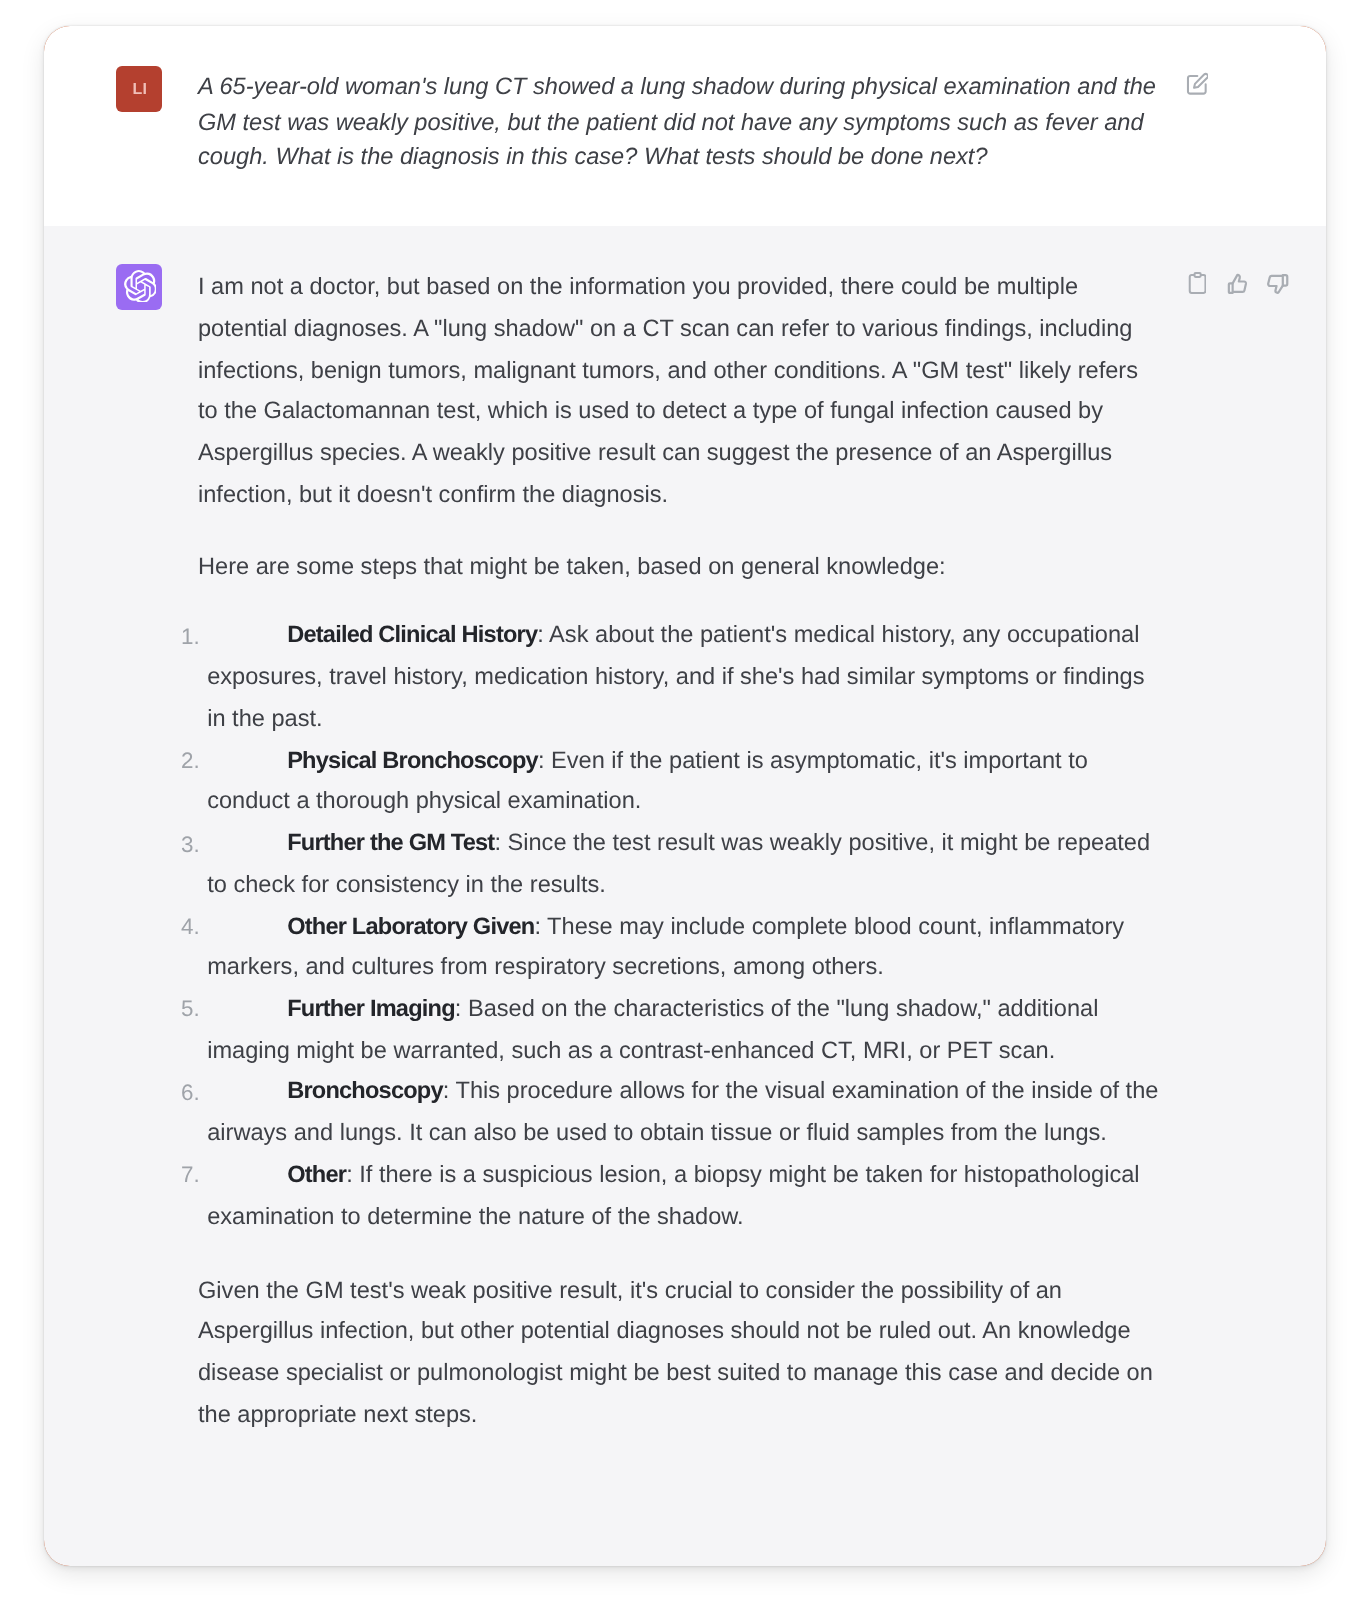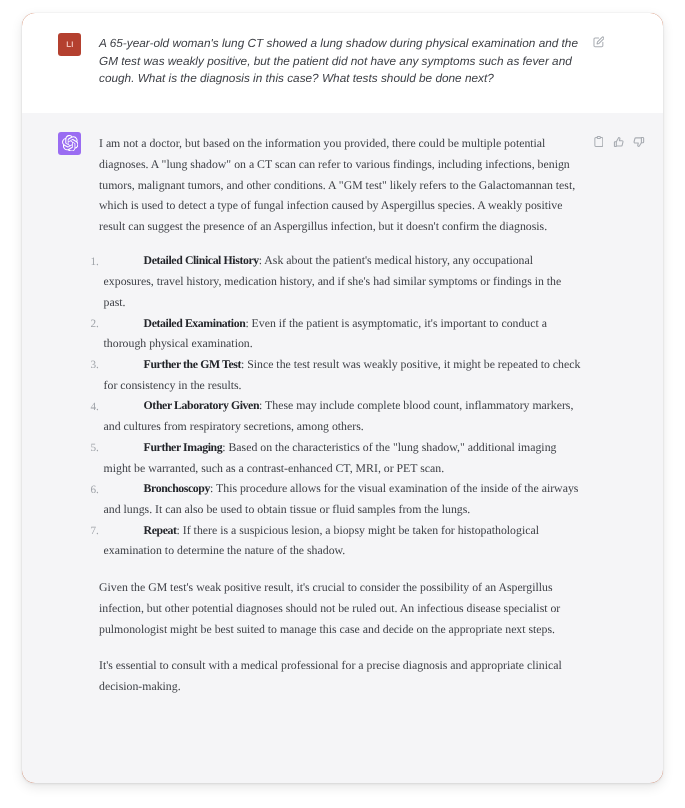--- a/index.html
+++ b/index.html
@@ -13,21 +13,21 @@
 
   .avatar{position:absolute;width:23px;height:23px;border-radius:3px;left:36.4px;}
   .avatar.user{background:#b4402f;top:19.9px;}
   .avatar.user .ini{position:absolute;left:0;right:0;top:0;bottom:0;display:flex;align-items:center;justify-content:center;
         color:#f0bfb8;font-size:8px;font-weight:600;letter-spacing:.1px;}
   .avatar.bot{background:#9a6cf2;top:18.7px;}
   .avatar.bot svg{position:absolute;left:3.2px;top:3.2px;}
 
   .content{position:absolute;left:77px;width:480px;font-size:11.8px;color:#3e4046;}
   .content.u{top:21.8px;line-height:17.7px;font-style:italic;}
-  .content.a{top:20.2px;line-height:20.7px;font-family:Liberation Serif, serif;}
+  .content.a{top:20.2px;line-height:20.7px;}
   .content p{margin:0;}
   .content.a p + p{margin-top:15.7px;}
   ol{margin:13.7px 0 16.3px 0;padding:0 0 0 4.6px;list-style:none;}
   ol li{position:relative;width:480px;line-height:20.72px;}
   ol li .marker{position:absolute;left:-13.1px;top:1.5px;line-height:20.72px;color:#9fa3a9;font-size:11.2px;}
   b{font-weight:700;color:#23252a;letter-spacing:-0.4px;padding-left:40px;}
 
   .acts{position:absolute;display:flex;align-items:center;}
   .ic{display:block;color:#a9adb3;}
 </style>
@@ -55,31 +55,31 @@
     </div>
 
     <div class="msg assistant">
       <div class="avatar bot">
         <svg width="16.6" height="16.6" viewBox="0 0 24 24" fill="#ffffff">
           <path d="M22.28 9.82a5.99 5.99 0 0 0-.52-4.91 6.05 6.05 0 0 0-6.51-2.9A6.07 6.07 0 0 0 4.98 4.18a5.99 5.99 0 0 0-4 2.9 6.05 6.05 0 0 0 .74 7.1 5.98 5.98 0 0 0 .51 4.91 6.05 6.05 0 0 0 6.52 2.9A5.99 5.99 0 0 0 13.26 24a6.06 6.06 0 0 0 5.77-4.21 5.99 5.99 0 0 0 4-2.9 6.06 6.06 0 0 0-.75-7.07zm-9.02 12.6a4.48 4.48 0 0 1-2.88-1.04l.14-.08 4.78-2.76a.8.8 0 0 0 .39-.68v-6.74l2.02 1.17a.07.07 0 0 1 .4.06v5.58a4.5 4.5 0 0 1-4.5 4.49zM3.6 18.3a4.47 4.47 0 0 1-.54-3.01l.14.08 4.79 2.76a.77.77 0 0 0 .78 0l5.84-3.37v2.33a.08.08 0 0 1-.03.07l-4.84 2.79a4.5 4.5 0 0 1-6.14-1.65zM2.34 7.9a4.49 4.49 0 0 1 2.35-1.97V11.6a.77.77 0 0 0 .38.67l5.82 3.36-2.02 1.17a.08.08 0 0 1-.07 0l-4.84-2.8A4.5 4.5 0 0 1 2.34 7.9zm16.6 3.86l-5.84-3.4L15.1 7.2a.08.08 0 0 1 .08 0l4.83 2.79a4.49 4.49 0 0 1-.68 8.1v-5.68a.79.79 0 0 0-.39-.65zm2.01-3.02l-.14-.09-4.78-2.78a.78.78 0 0 0-.79 0L9.4 9.24V6.91a.07.07 0 0 1 .03-.07l4.84-2.79a4.49 4.49 0 0 1 6.67 4.65zM8.3 12.87l-2.02-1.17a.08.08 0 0 1-.04-.06V6.07a4.49 4.49 0 0 1 7.37-3.45l-.14.08L8.69 5.46a.8.8 0 0 0-.39.68zm1.1-2.37l2.6-1.5 2.61 1.5v3l-2.6 1.5-2.61-1.5z"></path>
         </svg>
       </div>
       <div class="content a">
         <p>I am not a doctor, but based on the information you provided, there could be multiple potential diagnoses. A "lung shadow" on a CT scan can refer to various findings, including infections, benign tumors, malignant tumors, and other conditions. A "GM test" likely refers to the Galactomannan test, which is used to detect a type of fungal infection caused by Aspergillus species. A weakly positive result can suggest the presence of an Aspergillus infection, but it doesn't confirm the diagnosis.</p>
+        <p>Here are some steps that might be taken, based on general knowledge:</p>
         <ol>
             <li><span class="marker">1.</span><b>Detailed Clinical History</b>: Ask about the patient's medical history, any occupational exposures, travel history, medication history, and if she's had similar symptoms or findings in the past.</li>
-            <li><span class="marker">2.</span><b>Detailed Examination</b>: Even if the patient is asymptomatic, it's important to conduct a thorough physical examination.</li>
+            <li><span class="marker">2.</span><b>Physical Bronchoscopy</b>: Even if the patient is asymptomatic, it's important to conduct a thorough physical examination.</li>
             <li><span class="marker">3.</span><b>Further the GM Test</b>: Since the test result was weakly positive, it might be repeated to check for consistency in the results.</li>
             <li><span class="marker">4.</span><b>Other Laboratory Given</b>: These may include complete blood count, inflammatory markers, and cultures from respiratory secretions, among others.</li>
             <li><span class="marker">5.</span><b>Further Imaging</b>: Based on the characteristics of the "lung shadow," additional imaging might be warranted, such as a contrast-enhanced CT, MRI, or PET scan.</li>
             <li><span class="marker">6.</span><b>Bronchoscopy</b>: This procedure allows for the visual examination of the inside of the airways and lungs. It can also be used to obtain tissue or fluid samples from the lungs.</li>
-            <li><span class="marker">7.</span><b>Repeat</b>: If there is a suspicious lesion, a biopsy might be taken for histopathological examination to determine the nature of the shadow.</li>
+            <li><span class="marker">7.</span><b>Other</b>: If there is a suspicious lesion, a biopsy might be taken for histopathological examination to determine the nature of the shadow.</li>
           </ol>
-        <p>Given the GM test's weak positive result, it's crucial to consider the possibility of an Aspergillus infection, but other potential diagnoses should not be ruled out. An infectious disease specialist or pulmonologist might be best suited to manage this case and decide on the appropriate next steps.</p>
-        <p>It's essential to consult with a medical professional for a precise diagnosis and appropriate clinical decision-making.</p>
+        <p>Given the GM test's weak positive result, it's crucial to consider the possibility of an Aspergillus infection, but other potential diagnoses should not be ruled out. An knowledge disease specialist or pulmonologist might be best suited to manage this case and decide on the appropriate next steps.</p>
       </div>
       <div class="acts" style="left:571.8px;top:21.4px;gap:9.2px;align-items:flex-start;">
         <span class="ic">
           <svg width="9.6" height="11.4" viewBox="0 0 22 26" fill="none" stroke="currentColor" stroke-width="2.3" stroke-linecap="round" stroke-linejoin="round">
             <path d="M7.4 3.3H4.1A2.1 2.1 0 0 0 2 5.4v16.4a2.1 2.1 0 0 0 2.1 2.1h13.8a2.1 2.1 0 0 0 2.1-2.1V5.4a2.1 2.1 0 0 0-2.1-2.1h-3.3"></path>
             <rect x="7.4" y="1.2" width="7.2" height="4.4" rx="1.3"></rect>
           </svg>
         </span>
         <span class="ic">
           <svg width="11.4" height="11.4" style="margin-top:0.2px" viewBox="0 0 24 24" fill="none" stroke="currentColor" stroke-width="2.3" stroke-linecap="round" stroke-linejoin="round">

